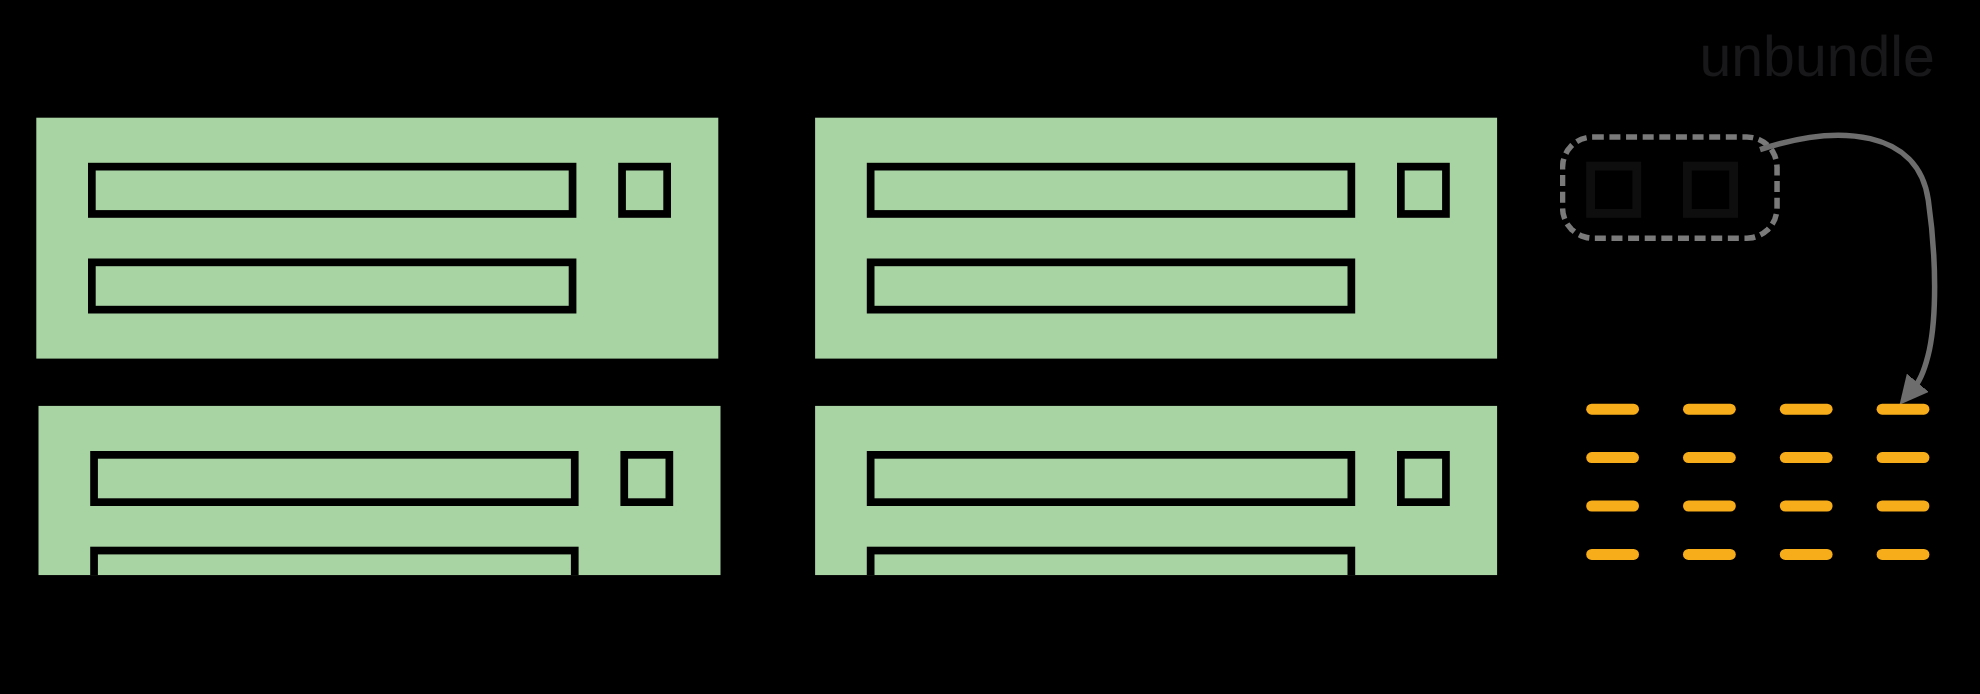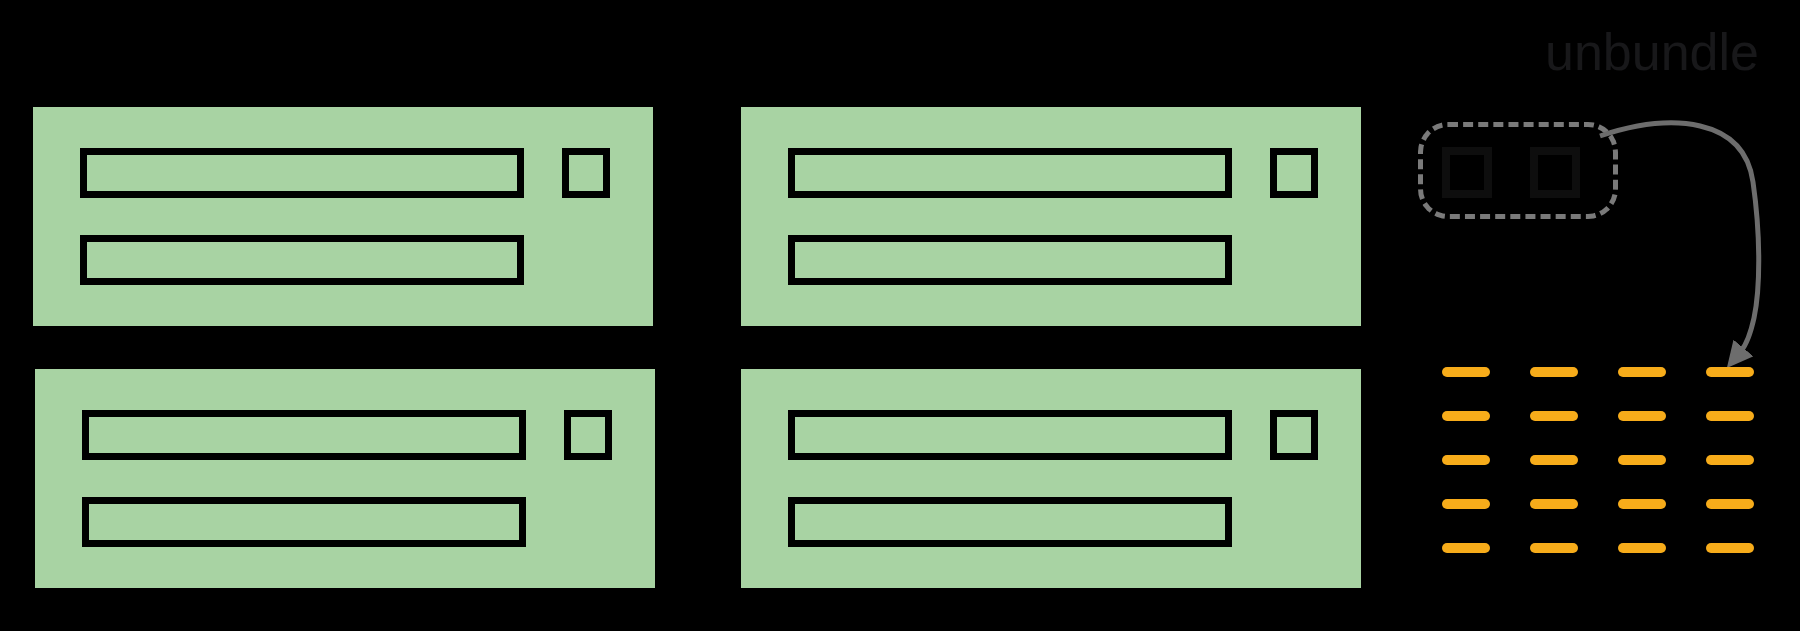--- a/index.html
+++ b/index.html
@@ -1,19 +1,19 @@
 <!DOCTYPE html>
 <html style="--canvas-bg: #000000; --card-fill: #A8D3A3; --card-stroke: #000000; --bundle-outline: #7A7A7A; --token-stroke: #0E0E0E; --arrow: #6D6D6D; --dash-fill: #F7AC1A; --label-text: #18181A;"><head>
 <meta charset="utf-8">
 <style>
   html, body { margin: 0; padding: 0; background: #000; }
   .canvas {
     position: relative;
     width: 1800px;
-    height: 631px;
+    height: 523px;
     background: var(--canvas-bg, #000);
     overflow: hidden;
     font-family: "Liberation Sans", sans-serif;
   }
 
   
   .card {
     position: absolute;
     width: 620px;
     height: 219px;

